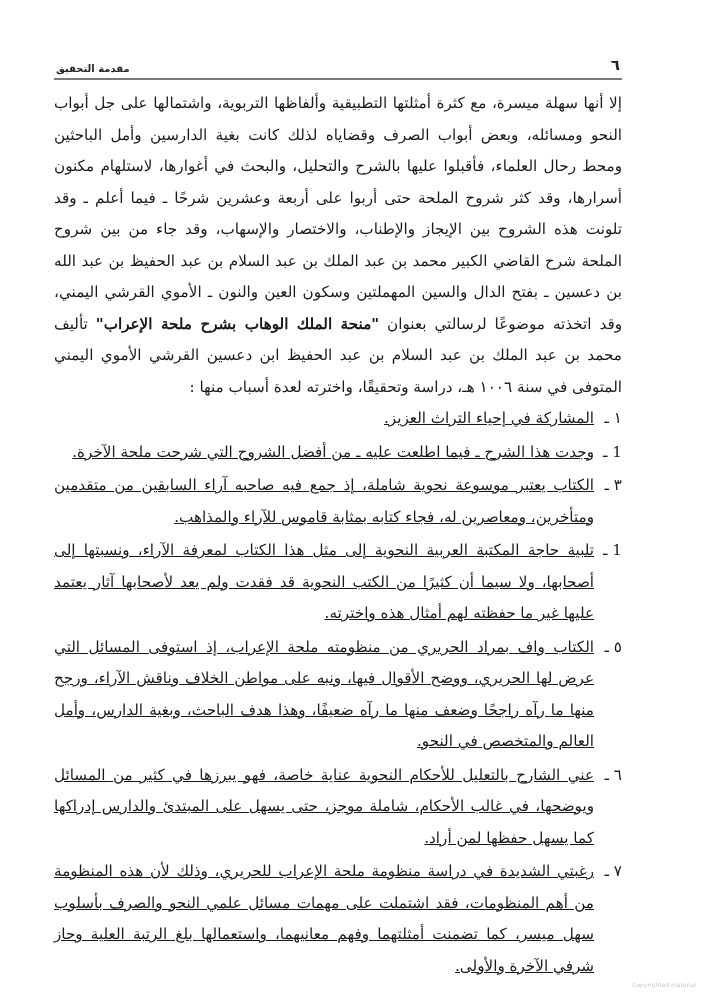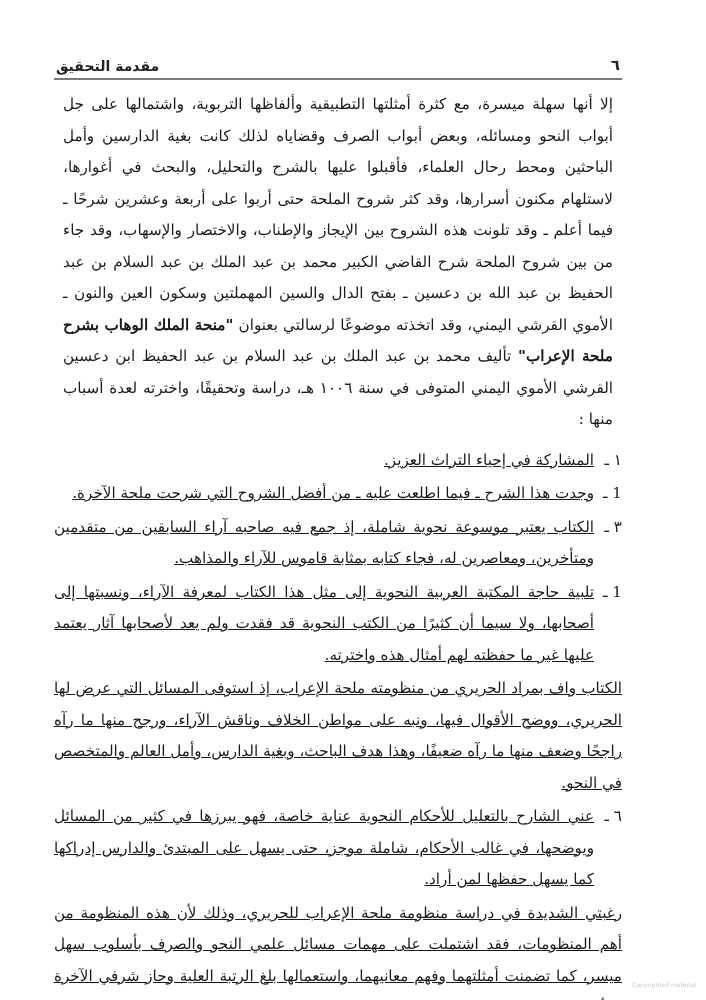--- a/index.html
+++ b/index.html
@@ -31,33 +31,33 @@
       border-bottom: 2.5px solid #7a7a7a;
     }
     .header-page-num {
       font-family: "DejaVu Sans", sans-serif;
       font-size: 15px;
       font-weight: bold;
       color: #222;
     }
     .header-title {
       font-family: "DejaVu Sans", sans-serif;
-      font-size: 14px;
+      font-size: 10px;
       font-weight: bold;
       color: #222;
     }
     .body-text {
       margin-top: 8px;
       font-size: 15.2px;
       line-height: 31.5px;
       text-align: justify;
       text-align-last: right;
     }
     .intro p {
-      margin: 9px;
+      margin: 0;
     }
     .bold {
       font-weight: bold;
     }
     ol.reasons {
       list-style: none;
       margin: 0;
       padding: 0;
     }
     ol.reasons li {
@@ -110,26 +110,28 @@
       </li>
       <li>
         <span class="item-num">٣ ـ</span>
         <span class="item-text">الكتاب يعتبر موسوعة نحوية شاملة، إذ جمع فيه صاحبه آراء السابقين من متقدمين ومتأخرين، ومعاصرين له، فجاء كتابه بمثابة قاموس للآراء والمذاهب.</span>
       </li>
       <li>
         <span class="item-num">1 ـ</span>
         <span class="item-text">تلبية حاجة المكتبة العربية النحوية إلى مثل هذا الكتاب لمعرفة الآراء، ونسبتها إلى أصحابها، ولا سيما أن كثيرًا من الكتب النحوية قد فقدت ولم يعد لأصحابها آثار يعتمد عليها غير ما حفظته لهم أمثال هذه واخترته.</span>
       </li>
       <li>
+        <span class="item-num">٥ ـ</span>
         <span class="item-text">الكتاب واف بمراد الحريري من منظومته ملحة الإعراب، إذ استوفى المسائل التي عرض لها الحريري، ووضح الأقوال فيها، ونبه على مواطن الخلاف وناقش الآراء، ورجح منها ما رآه راجحًا وضعف منها ما رآه ضعيفًا، وهذا هدف الباحث، وبغية الدارس، وأمل العالم والمتخصص في النحو.</span>
       </li>
       <li>
         <span class="item-num">٦ ـ</span>
         <span class="item-text">عني الشارح بالتعليل للأحكام النحوية عناية خاصة، فهو يبرزها في كثير من المسائل ويوضحها، في غالب الأحكام، شاملة موجز، حتى يسهل على المبتدئ والدارس إدراكها كما يسهل حفظها لمن أراد.</span>
       </li>
       <li>
+        <span class="item-num">٧ ـ</span>
         <span class="item-text">رغبتي الشديدة في دراسة منظومة ملحة الإعراب للحريري، وذلك لأن هذه المنظومة من أهم المنظومات، فقد اشتملت على مهمات مسائل علمي النحو والصرف بأسلوب سهل ميسر، كما تضمنت أمثلتهما وفهم معانيهما، واستعمالها بلغ الرتبة العلية وحاز شرفي الآخرة والأولى.</span>
       </li>
     </ol>
   </div>
 </div>
 
 <div class="watermark">Copyrighted material</div>
 
 </body></html>

